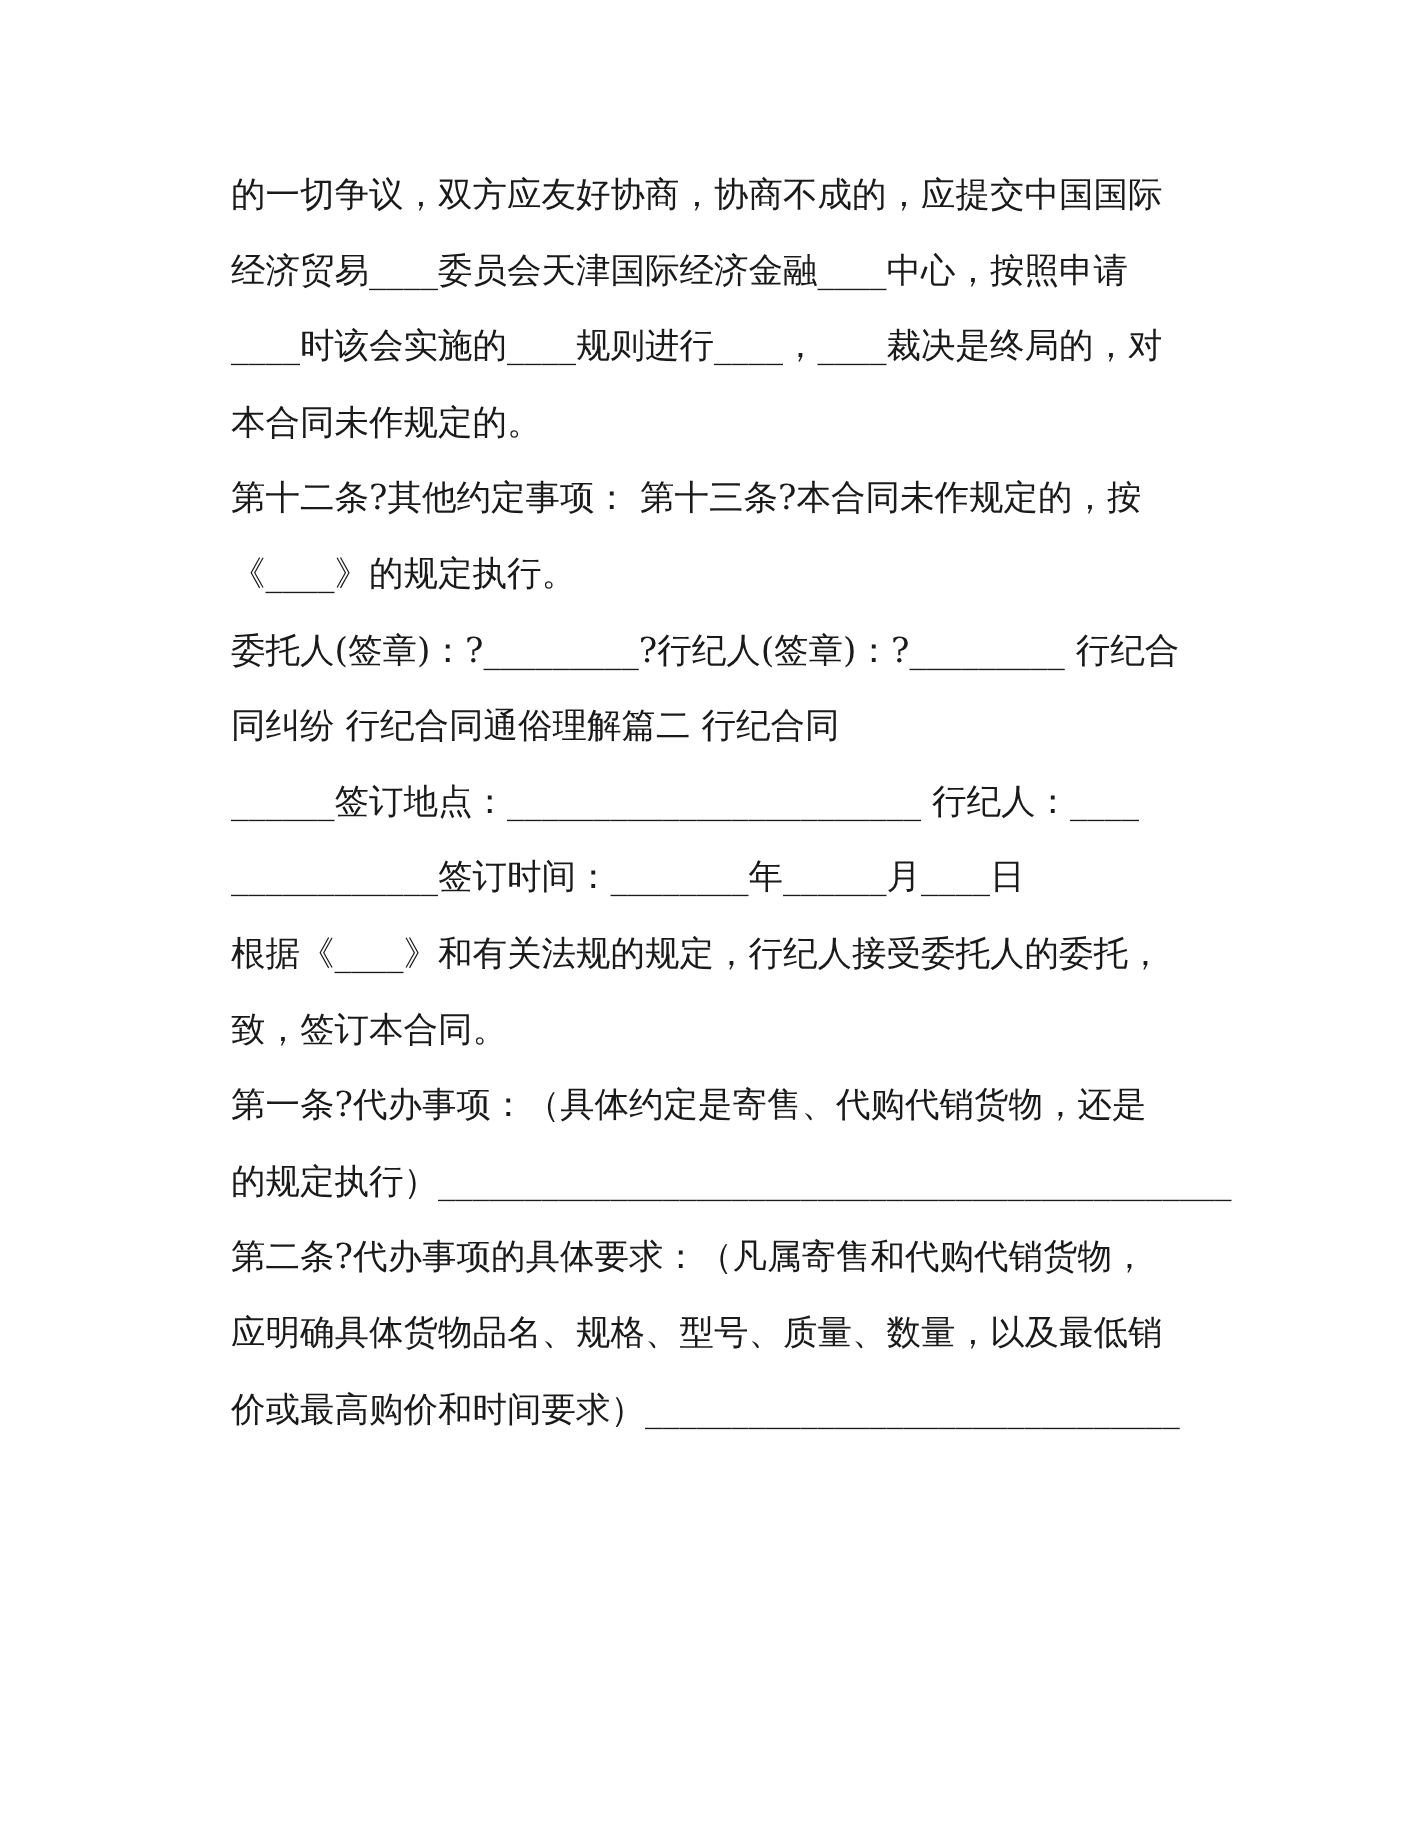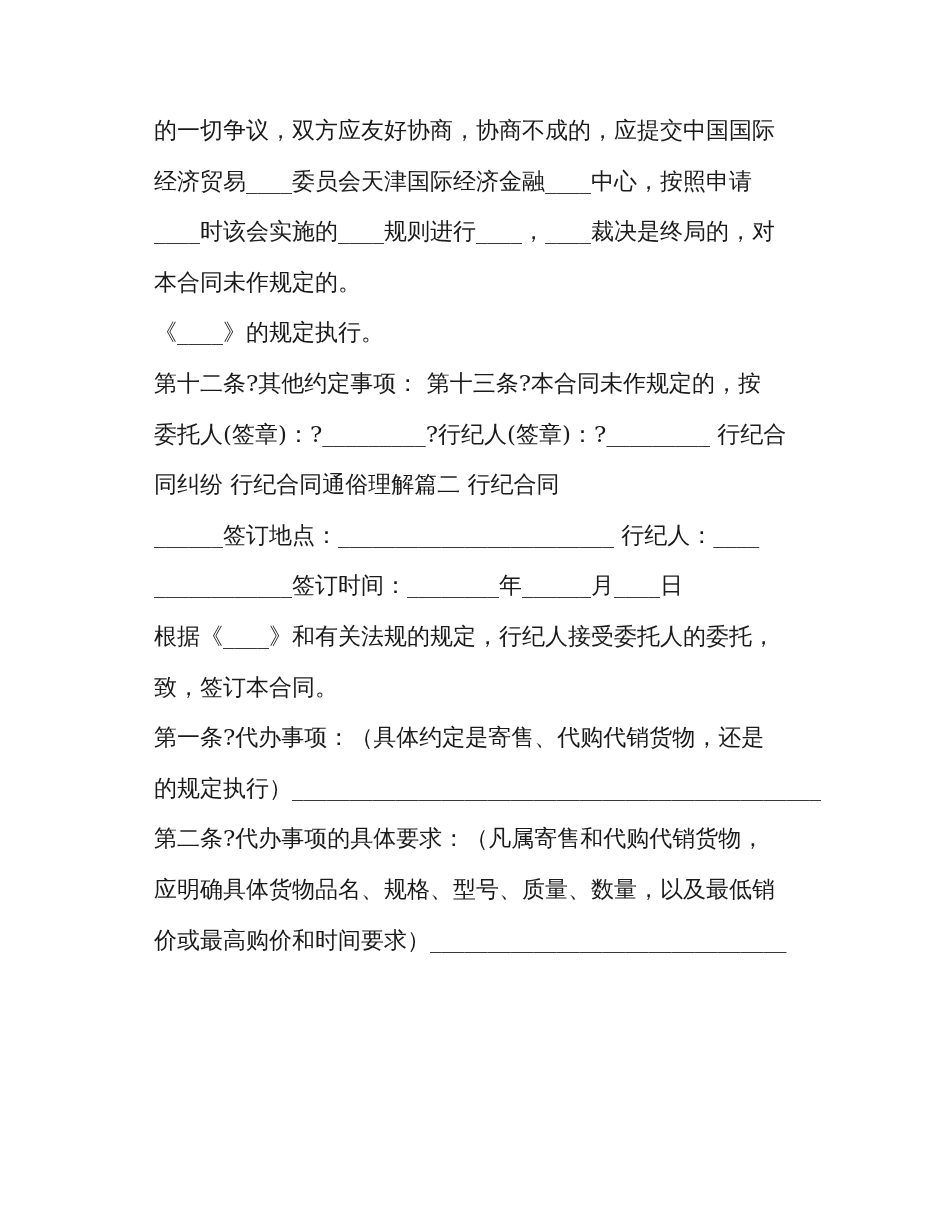--- a/index.html
+++ b/index.html
@@ -14,22 +14,22 @@
     }
   </style>
 </head>
 <body>
 
 <div class="page">
   <div class="line">的一切争议，双方应友好协商，协商不成的，应提交中国国际</div>
   <div class="line">经济贸易____委员会天津国际经济金融____中心，按照申请</div>
   <div class="line">____时该会实施的____规则进行____，____裁决是终局的，对</div>
   <div class="line">本合同未作规定的。</div>
+  <div class="line">第十二条?其他约定事项： 第十三条?本合同未作规定的，按</div>
   <div class="line">《____》的规定执行。</div>
-  <div class="line">第十二条?其他约定事项： 第十三条?本合同未作规定的，按</div>
   <div class="line">委托人(签章)：?_________?行纪人(签章)：?_________ 行纪合</div>
   <div class="line">同纠纷 行纪合同通俗理解篇二 行纪合同</div>
   <div class="line">______签订地点：________________________ 行纪人：____</div>
   <div class="line">____________签订时间：________年______月____日</div>
   <div class="line">根据《____》和有关法规的规定，行纪人接受委托人的委托，</div>
   <div class="line">致，签订本合同。</div>
   <div class="line">第一条?代办事项：（具体约定是寄售、代购代销货物，还是</div>
   <div class="line">的规定执行）______________________________________________</div>
   <div class="line">第二条?代办事项的具体要求：（凡属寄售和代购代销货物，</div>
   <div class="line">应明确具体货物品名、规格、型号、质量、数量，以及最低销</div>

